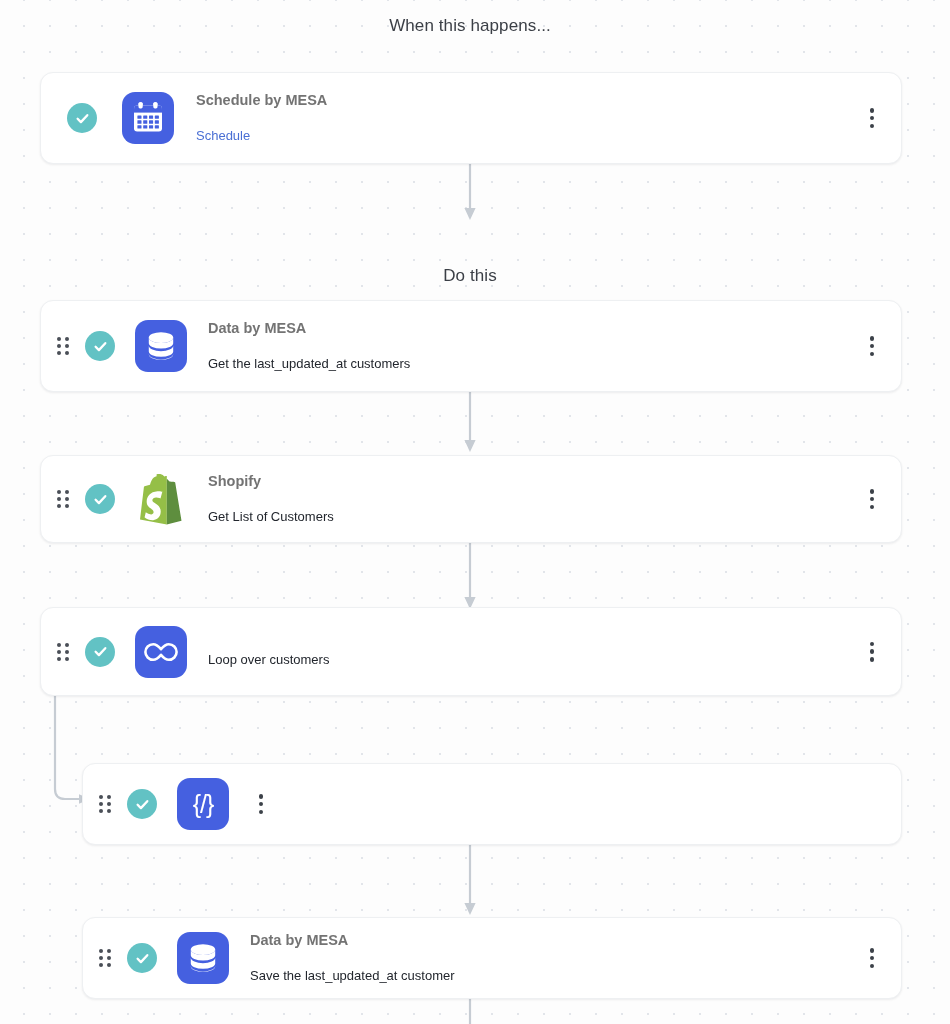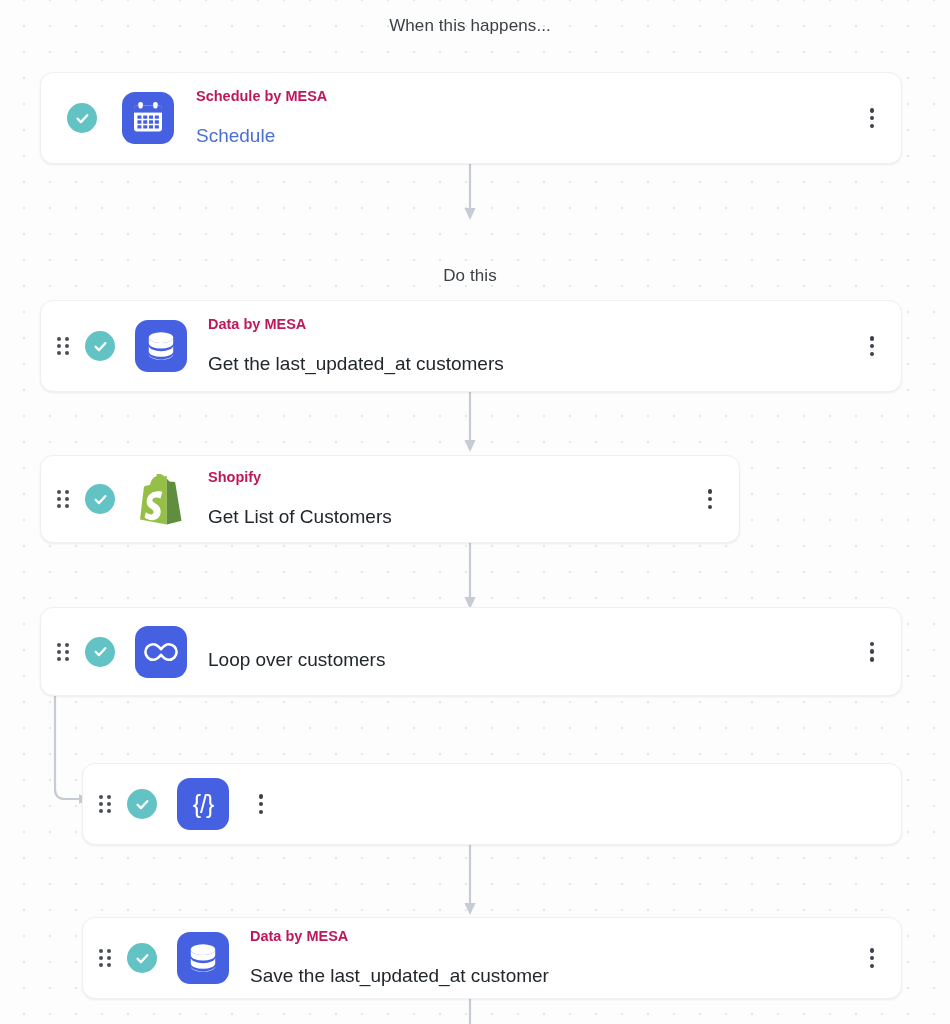--- a/index.html
+++ b/index.html
@@ -108,26 +108,26 @@
   .card-text {
     display: flex;
     flex-direction: column;
     justify-content: center;
     flex: 1 1 auto;
     min-width: 0;
   }
   .card-subtitle {
     font-size: 14.5px;
     font-weight: bold;
-    color: #be185d;
+    color: #737373;
     line-height: 1.35;
     white-space: nowrap;
   }
   .card-title {
-    font-size: 19px;
+    font-size: 13px;
     color: #22262d;
     line-height: 1.35;
     white-space: nowrap;
     margin-top: 16px;
   }
   .card-title.link { color: #4a6fd4; }
 
   
   .kebab {
     width: 22px;
@@ -257,21 +257,21 @@
     </div>
   </div>
 
   <div class="connector" style="left:460px; top:392px;">
     <svg width="20" height="62" viewBox="0 0 20 62" aria-hidden="true">
       <line x1="10" y1="0" x2="10" y2="48" stroke="#c6ccd3" stroke-width="2.2"></line>
       <path d="M10 60 L4.4 48 L15.6 48 Z" fill="#c6ccd3"></path>
     </svg>
   </div>
 
-  <div class="card" style="left:40px; top:455px; width:700px; height:88px; padding:0 18px 0 16px; gap:0;">
+  <div class="card" style="left:40px; top:455px; width:862px; height:88px; padding:0 18px 0 16px; gap:0;">
 
     <div class="drag-handle" style="margin-right:16px;">
       <i></i>
         <i></i>
         <i></i>
         <i></i>
         <i></i>
         <i></i>
     </div>
 

